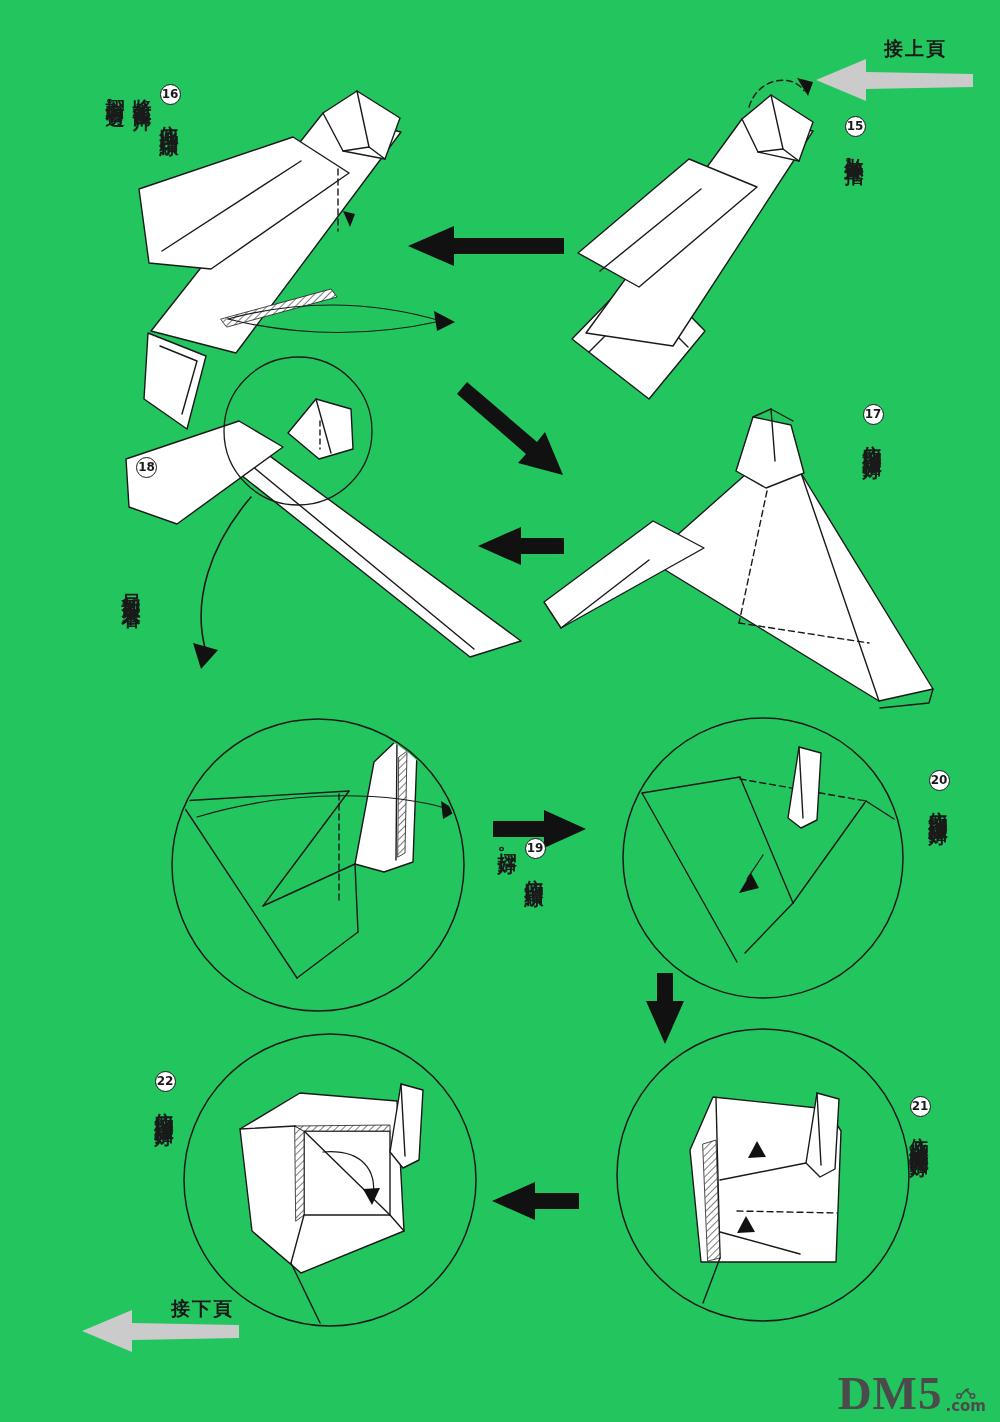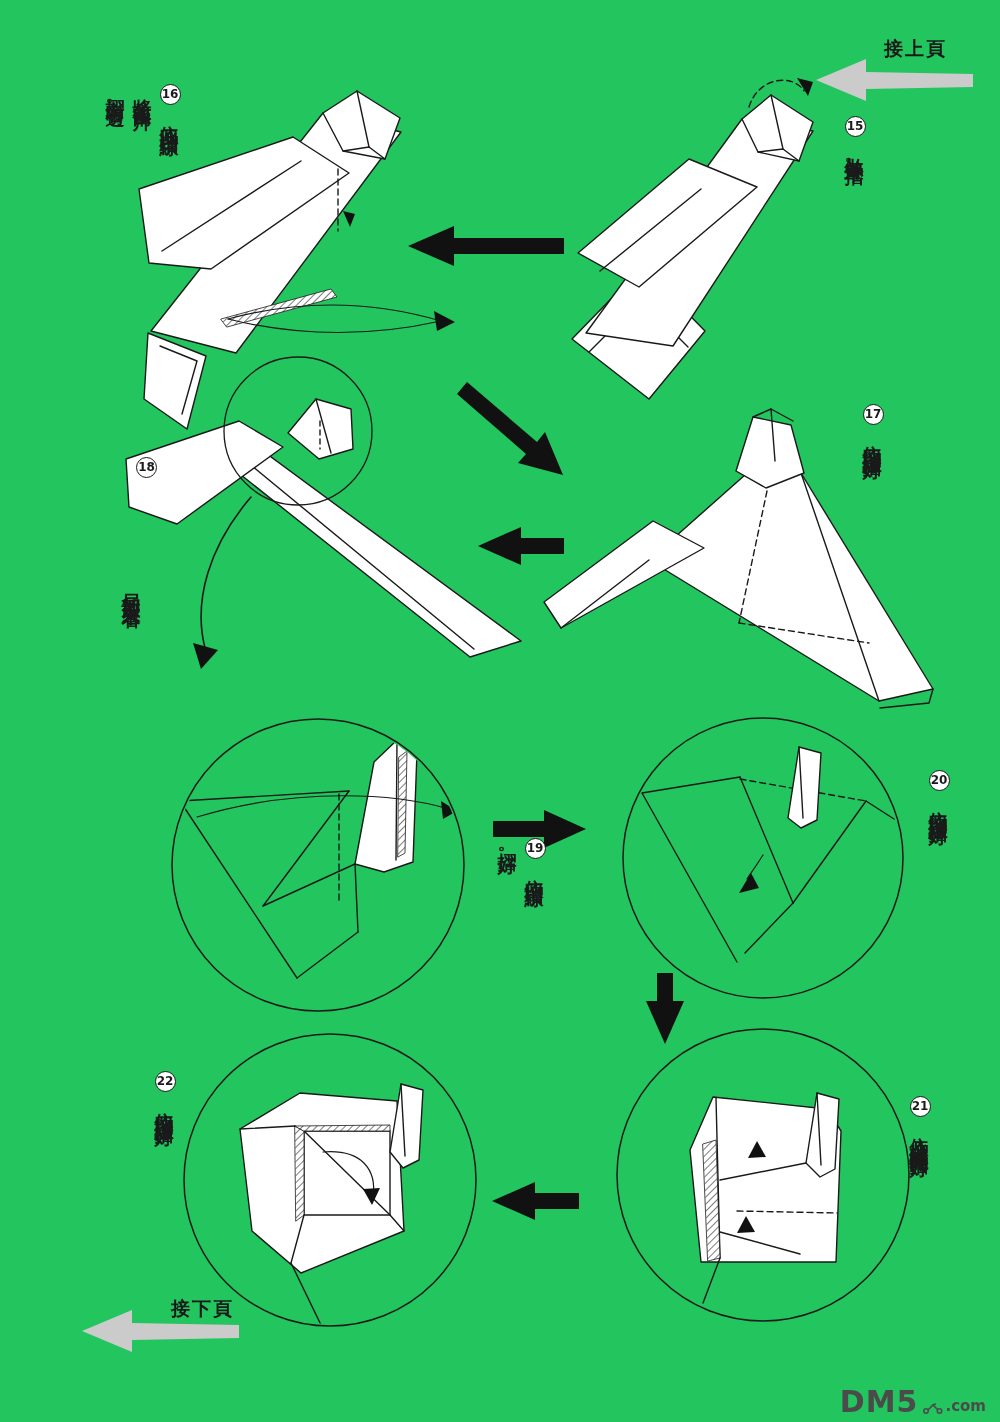--- a/index.html
+++ b/index.html
@@ -16,22 +16,22 @@
   .vline { display:block; }
   .stepnum {
     display:inline-block; writing-mode:horizontal-tb; text-orientation:initial;
     width:21px; height:21px; border:1.8px solid #1a1a1a; border-radius:50%;
     font-size:12px; font-weight:700; line-height:18px; text-align:center;
     letter-spacing:0; margin-bottom:6px; background:#fff;
   }
   .badge-only { position:absolute; }
   .hlabel { position:absolute; font-size:19px; font-weight:700; letter-spacing:2px; }
   .watermark { position:absolute; right:14px; bottom:8px; display:flex; align-items:flex-end; color:#4b4b4b; }
-  .wm-main { font-size:30px; font-weight:800; letter-spacing:1px; line-height:0.85; }
-  .wm-side { display:flex; flex-direction:row; align-items:flex-end; margin-left:3px; }
+  .wm-main { font-size:47px; font-weight:800; letter-spacing:1px; line-height:0.85;font-family:Liberation Serif, serif; }
+  .wm-side { display:flex; flex-direction:column; align-items:center; margin-left:3px; }
   .wm-suffix { font-size:15px; font-weight:700; line-height:1; }
 </style>
 </head>
 <body>
 
 <div class="page">
 
   <svg class="art" width="1000" height="1422" viewBox="0 0 1000 1422">
     <defs>
       <pattern id="hatch" patternUnits="userSpaceOnUse" width="5" height="5" patternTransform="rotate(45)">

